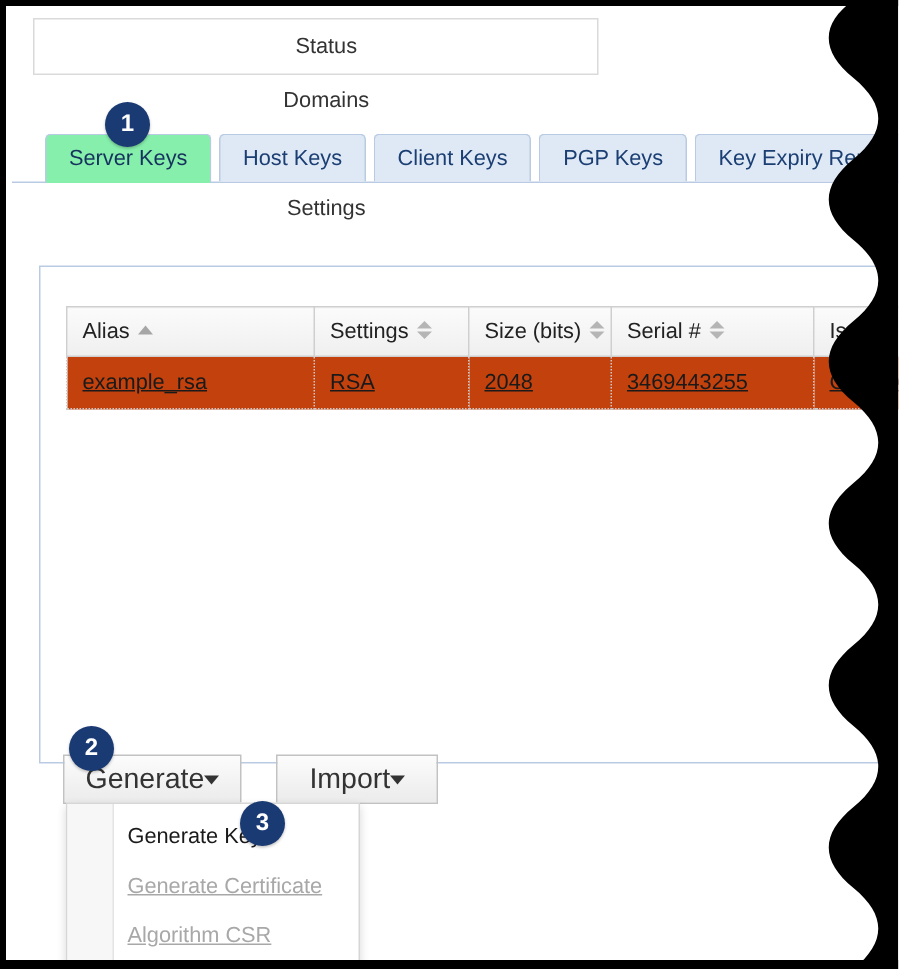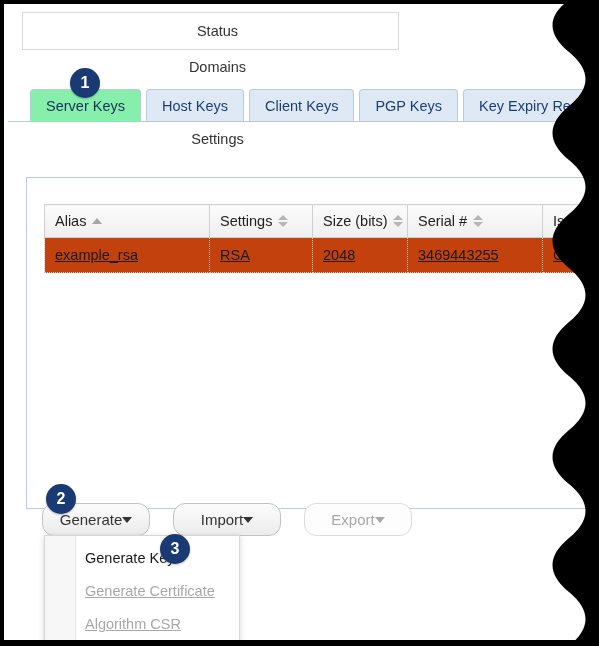--- a/index.html
+++ b/index.html
@@ -204,25 +204,25 @@
     align-items: flex-start;
   }
   .btn {
     min-width: 108px;
     height: 33px;
     padding: 0 14px;
     display: flex;
     align-items: center;
     justify-content: center;
     gap: 0;
-    font-size: 15px;
+    font-size: 19px;
     color: #333333;
     background: linear-gradient(to bottom, #fcfcfc, #ebebeb);
     border: 1px solid #c2c2c2;
-    border-radius: 12px;
+    border-radius: 0;
     cursor: pointer;
     white-space: nowrap;
   }
   .btn.disabled {
     color: #a8a8a8;
     background: #fdfdfd;
     border-color: #dcdcdc;
     cursor: default;
   }
   .btn-caret {
@@ -369,24 +369,20 @@
 
     <div class="buttons">
       <div class="btn">
         <span>Generate</span>
         <span class="btn-caret"></span>
       </div>
       <div class="btn">
         <span>Import</span>
         <span class="btn-caret"></span>
       </div>
-      <div class="btn disabled">
-        <span>Export</span>
-        <span class="btn-caret"></span>
-      </div>
     </div>
 
     <div class="dropdown">
       <div class="dd-item">
         <span>Generate Key</span>
       </div>
       <div class="dd-item disabled">
         <span>Generate Certificate</span>
       </div>
       <div class="dd-item disabled">

